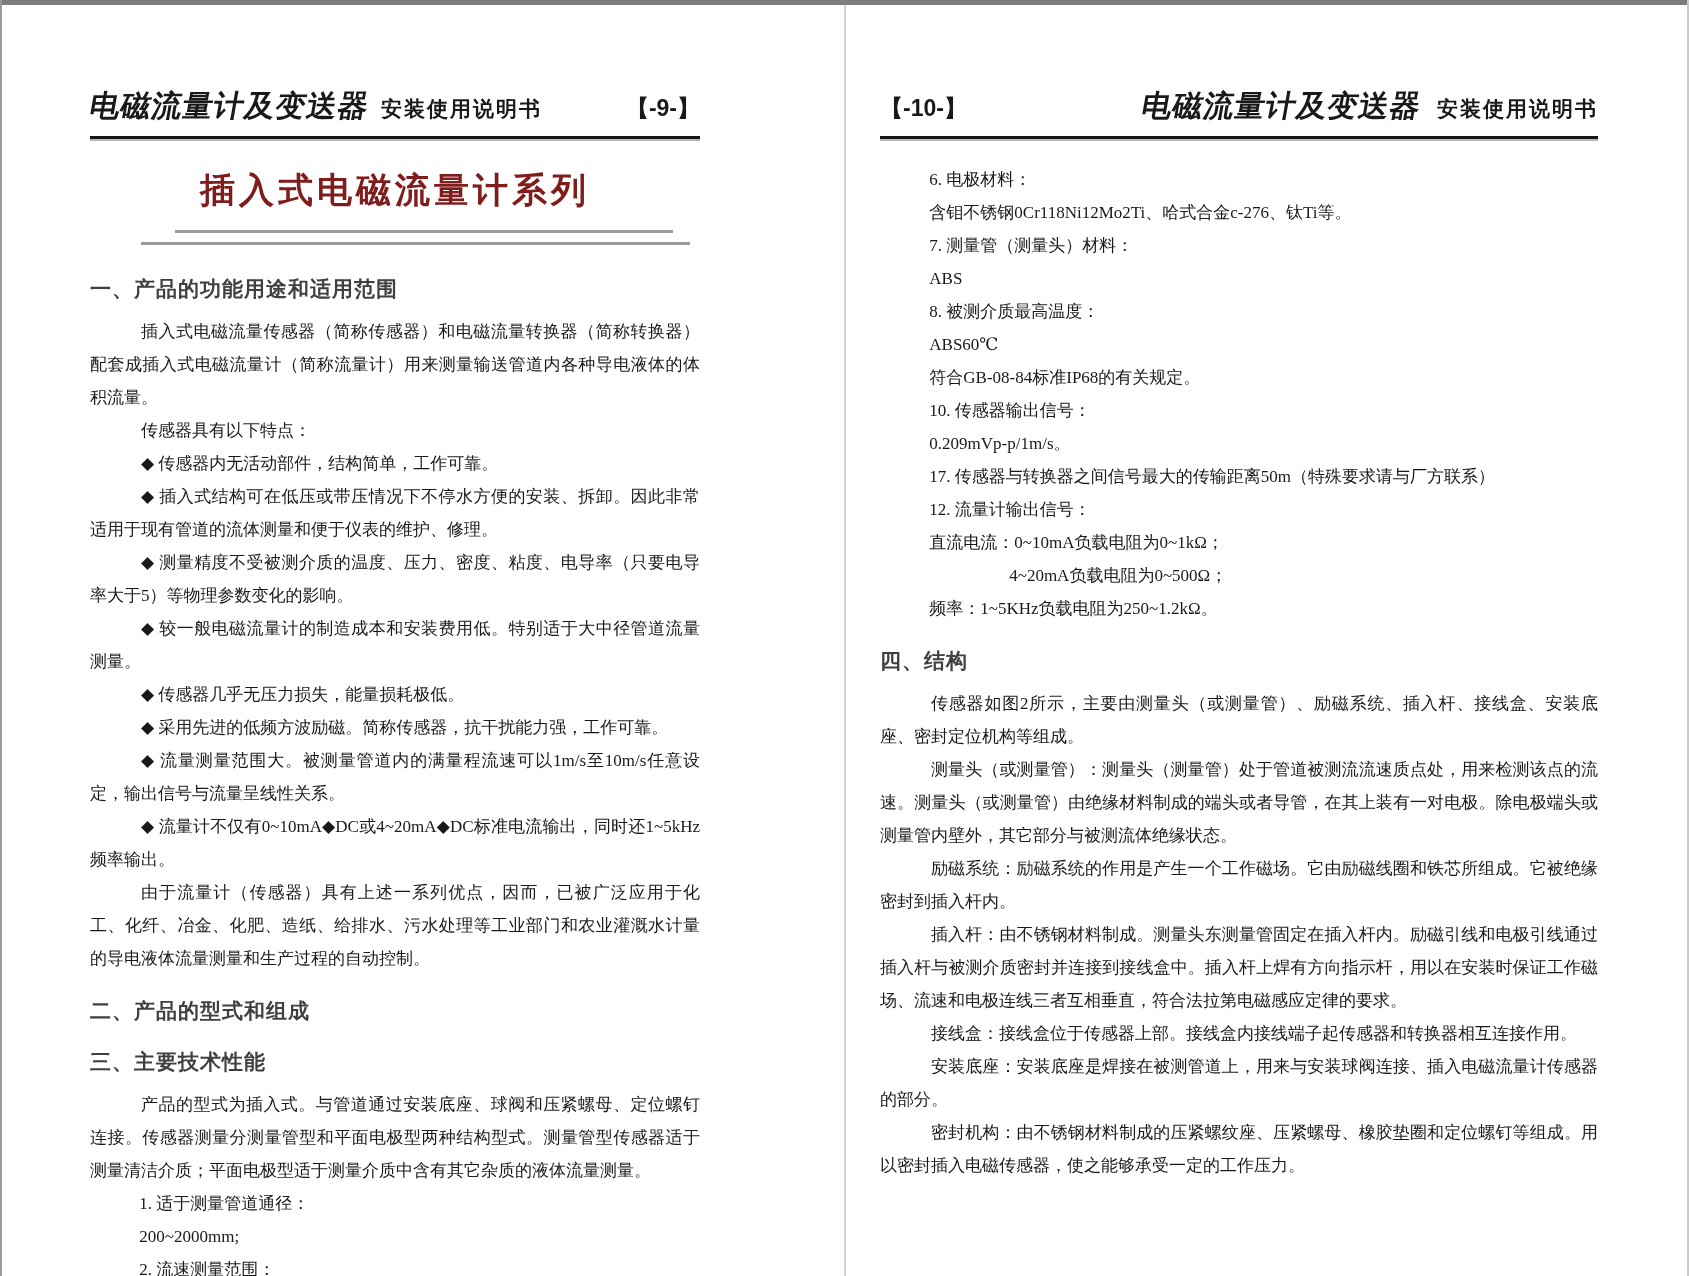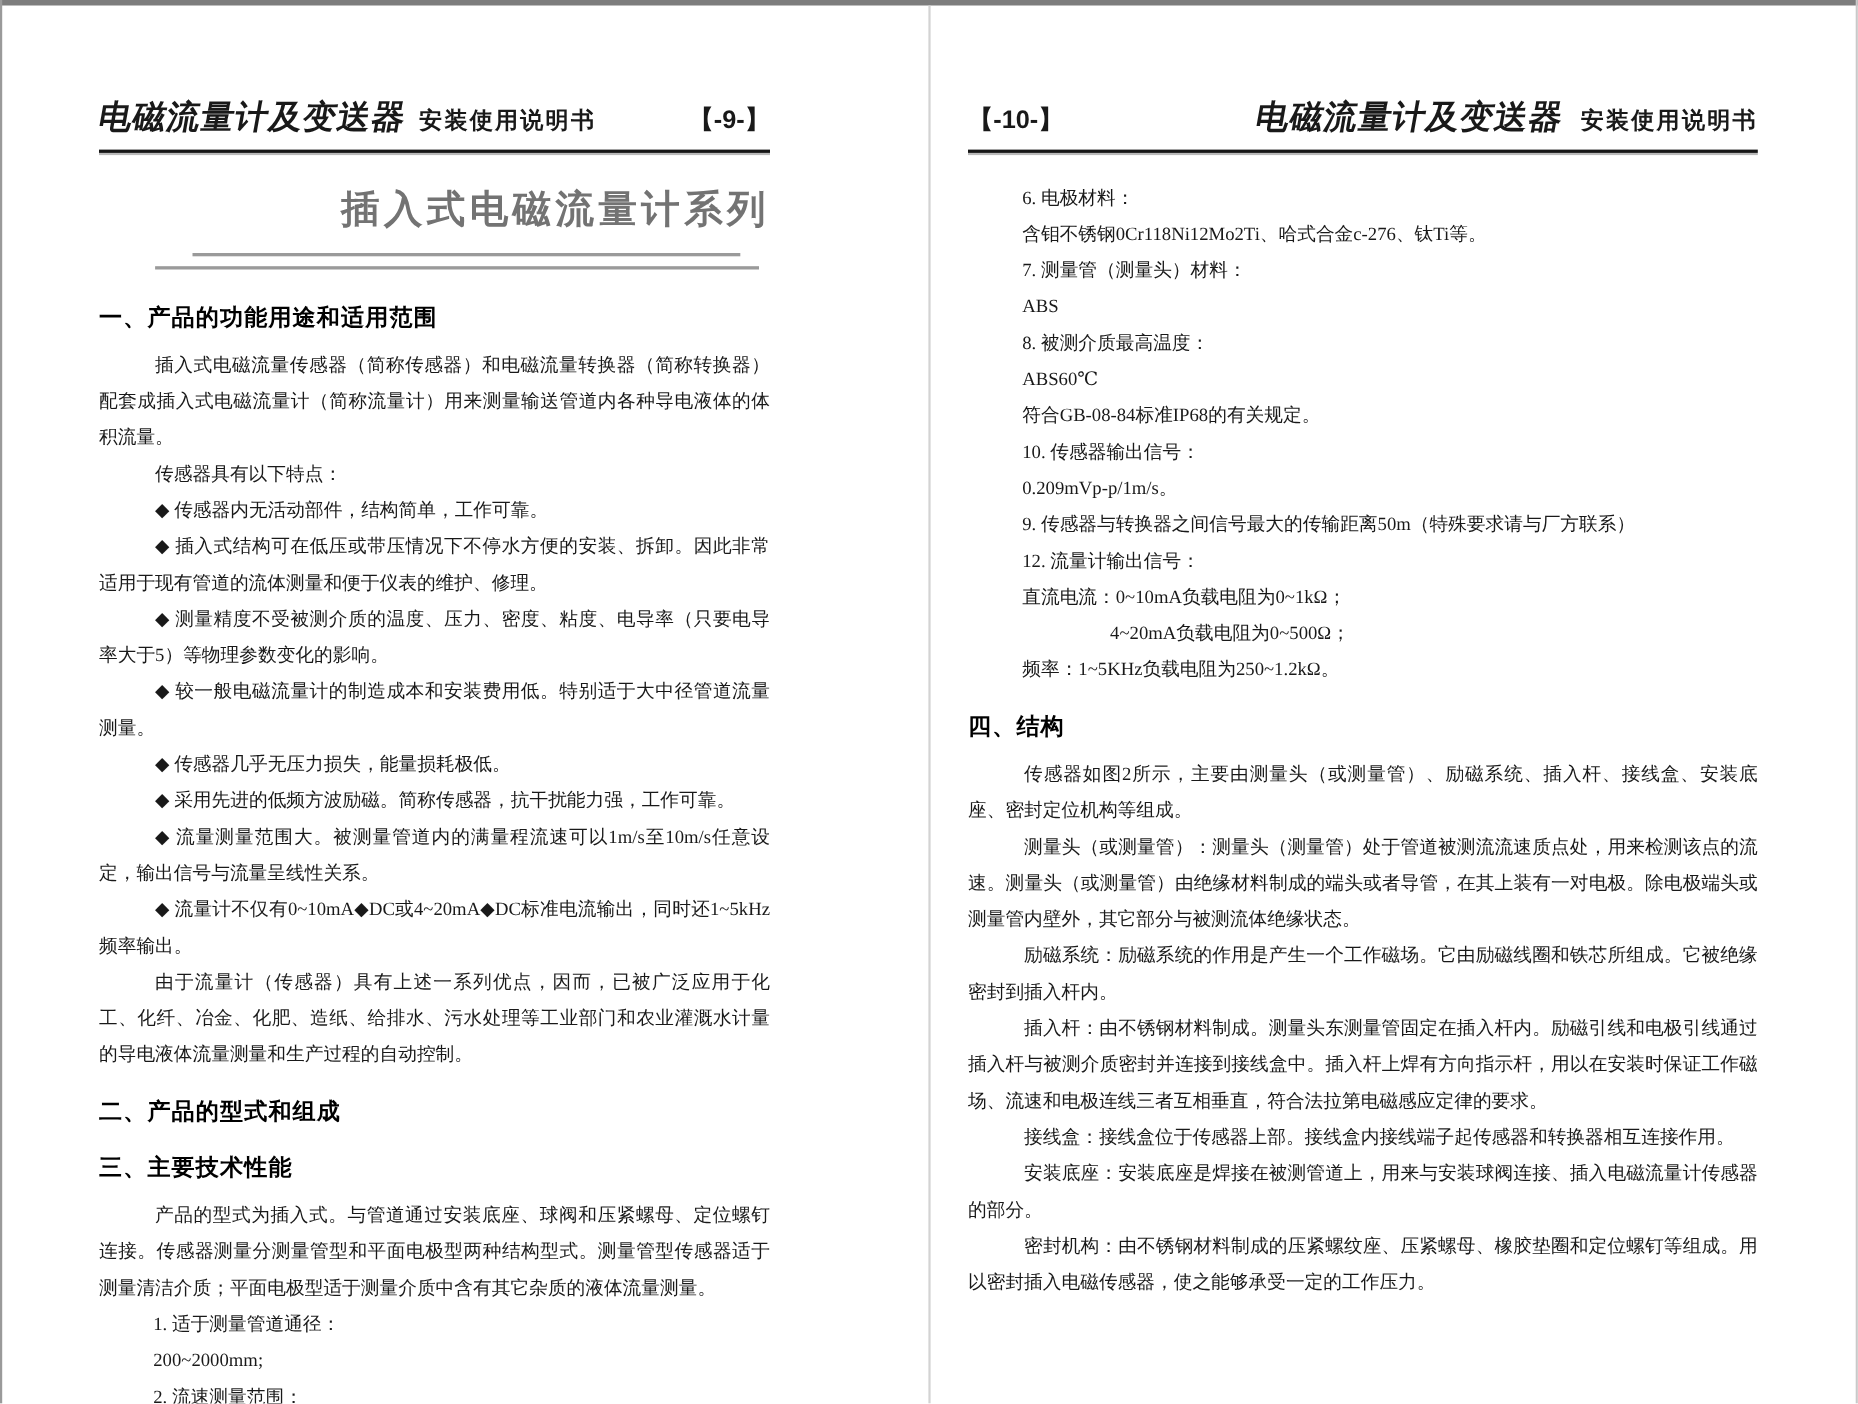--- a/index.html
+++ b/index.html
@@ -40,37 +40,37 @@
   .pageno{
     font-family:"Liberation Sans","DejaVu Sans",sans-serif;
     font-weight:bold;font-size:23px;
   }
   .page-left .pageno{margin-left:auto;}
   .page-right .page-header{justify-content:space-between;}
 
   
   .doc-title{
     margin-top:28px;
-    text-align:right;
+    text-align:center;
     font-size:35px;font-weight:bold;letter-spacing:4px;
-    color:#737373;
+    color:#7f1d1d;
   }
   .title-rules{position:relative;height:26px;margin-top:13px;}
   .title-rule-1{position:absolute;top:3px;left:85px;width:498px;height:3px;background:#9a9a9a;}
   .title-rule-2{position:absolute;top:15px;left:51px;width:549px;height:3px;background:#9a9a9a;}
 
   
   .blocks{font-size:17px;line-height:33px;}
   .page-left .blocks{margin-top:20px;}
   .page-right .blocks{margin-top:24px;}
   .blk{margin:0;}
   .blk.h2{
     font-family:"Liberation Sans","DejaVu Sans",sans-serif;
     font-weight:bold;font-size:21px;line-height:30px;
-    margin:21px 0 11px 0;color:#000000;letter-spacing:1px;
+    margin:21px 0 11px 0;color:#404040;letter-spacing:1px;
   }
   .blk.p{text-indent:3em;text-align:justify;font-weight:500;}
   .blk.item{padding-left:2.9em;white-space:nowrap;font-weight:500;}
   .blk.item2{padding-left:7.6em;white-space:nowrap;font-weight:500;}
 </style>
 </head>
 <body>
 
 <div class="top-bar"></div>
 <div class="edge-left"></div>
@@ -121,21 +121,21 @@
   <div class="blocks" id="right-blocks">
       <div class="blk item">6. 电极材料：</div>
       <div class="blk item">含钼不锈钢0Cr118Ni12Mo2Ti、哈式合金c-276、钛Ti等。</div>
       <div class="blk item">7. 测量管（测量头）材料：</div>
       <div class="blk item">ABS</div>
       <div class="blk item">8. 被测介质最高温度：</div>
       <div class="blk item">ABS60℃</div>
       <div class="blk item">符合GB-08-84标准IP68的有关规定。</div>
       <div class="blk item">10. 传感器输出信号：</div>
       <div class="blk item">0.209mVp-p/1m/s。</div>
-      <div class="blk item">9. 传感器与转换器之间信号最大的传输距离50m（特殊要求请与厂方联系）</div>
+      <div class="blk item">17. 传感器与转换器之间信号最大的传输距离50m（特殊要求请与厂方联系）</div>
       <div class="blk item">12. 流量计输出信号：</div>
       <div class="blk item">直流电流：0~10mA负载电阻为0~1kΩ；</div>
       <div class="blk item2">4~20mA负载电阻为0~500Ω；</div>
       <div class="blk item">频率：1~5KHz负载电阻为250~1.2kΩ。</div>
       <div class="blk h2">四、结构</div>
       <div class="blk p">传感器如图2所示，主要由测量头（或测量管）、励磁系统、插入杆、接线盒、安装底座、密封定位机构等组成。</div>
       <div class="blk p">测量头（或测量管）：测量头（测量管）处于管道被测流流速质点处，用来检测该点的流速。测量头（或测量管）由绝缘材料制成的端头或者导管，在其上装有一对电极。除电极端头或测量管内壁外，其它部分与被测流体绝缘状态。</div>
       <div class="blk p">励磁系统：励磁系统的作用是产生一个工作磁场。它由励磁线圈和铁芯所组成。它被绝缘密封到插入杆内。</div>
       <div class="blk p">插入杆：由不锈钢材料制成。测量头东测量管固定在插入杆内。励磁引线和电极引线通过插入杆与被测介质密封并连接到接线盒中。插入杆上焊有方向指示杆，用以在安装时保证工作磁场、流速和电极连线三者互相垂直，符合法拉第电磁感应定律的要求。</div>
       <div class="blk p">接线盒：接线盒位于传感器上部。接线盒内接线端子起传感器和转换器相互连接作用。</div>

